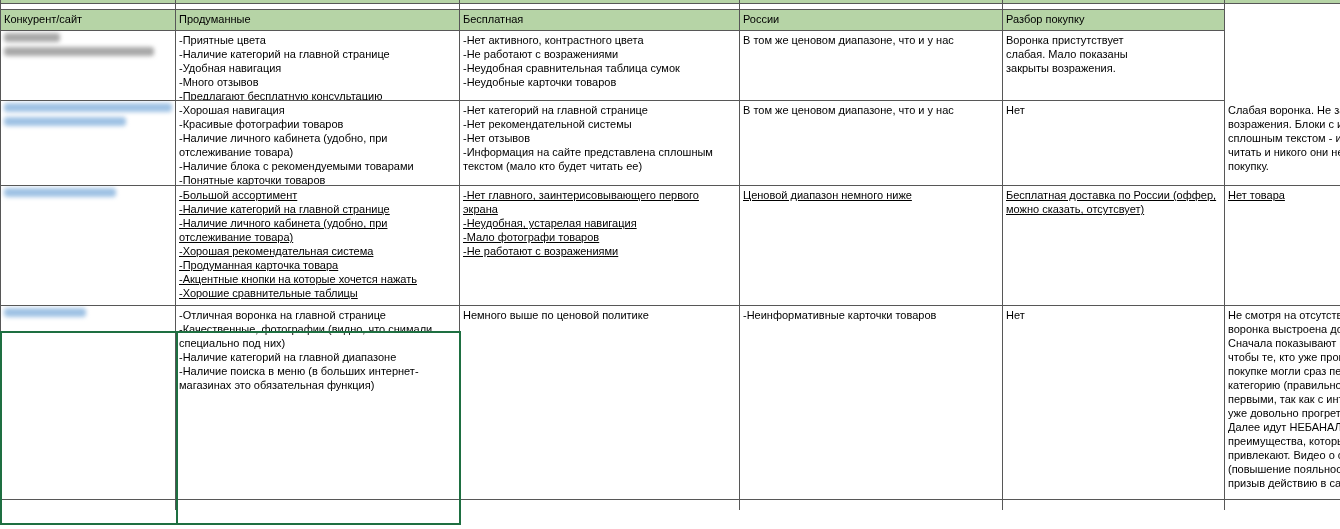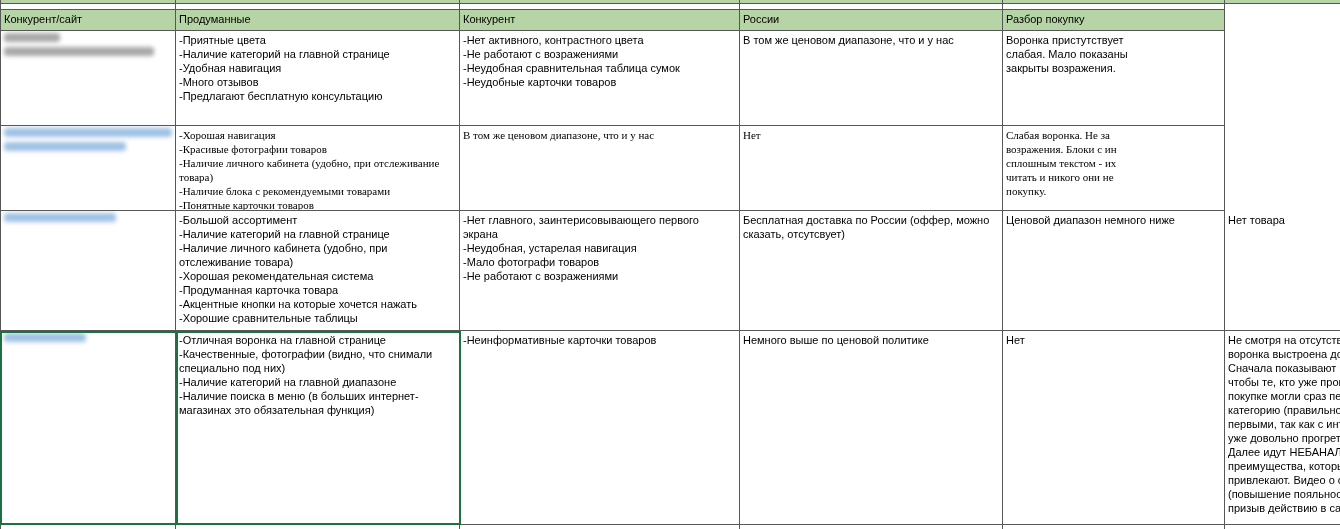--- a/index.html
+++ b/index.html
@@ -12,23 +12,23 @@
   .cell{
     box-sizing:border-box;
     border-right:1px solid #575757;border-bottom:1px solid #575757;
     display:flex;flex-direction:column;justify-content:flex-start;align-items:flex-start;
     padding:2px 3px;line-height:14px;overflow:hidden;position:relative;background:#fff;
   }
   .row .cell:first-child{border-left:1px solid #575757;}
   .row-sliver .cell{height:4px;background:#b6d4a6;padding:0;}
   .row-gap .cell{height:5px;border-bottom:none;padding:0;}
   .row-header .cell{height:22px;background:#b6d4a6;border-top:1px solid #575757;padding-bottom:3px;}
-  .r1 .cell{height:95px;}
-  .r2 .cell{height:85px;font-family:Liberation Serif, serif;}
-  .r3 .cell{height:120px;}
+  .r1 .cell{height:70px;}
+  .r2 .cell{height:85px;}
+  .r3 .cell{height:120px;text-decoration:underline;}
   .r4 .cell{height:194px;}
   .row-bottom .cell{height:10px;border-bottom:none;}
   .txt{white-space:pre-line;}
   .pad-b18{padding-bottom:18px;}
   
   .redacted-group{display:flex;flex-direction:column;gap:5px;}
   .redact{filter:blur(2px);border-radius:3px;height:9px;}
   .redact-gray{background:#a8a8a8;}
   .redact-blue{background:#9fc2e4;}
   .mb14{margin-bottom:14px;}
@@ -66,21 +66,21 @@
   </div>
 
   <div class="row row-header">
     <div class="cell">
         <span class="txt">Конкурент/сайт</span>
       </div>
     <div class="cell">
         <span class="txt">Продуманные</span>
       </div>
     <div class="cell">
-        <span class="txt">Конкурент</span>
+        <span class="txt">Бесплатная</span>
       </div>
     <div class="cell">
         <span class="txt">России</span>
       </div>
     <div class="cell">
         <span class="txt">Разбор покупку</span>
       </div>
   </div>
 
   <div class="row r1">
@@ -119,20 +119,26 @@
         <div class="redact redact-blue" style="width:168px"></div>
         <div class="redact redact-blue" style="width:122px"></div>
       </div>
     </div>
     <div class="cell">
         <span class="txt">-Хорошая навигация
 -Красивые фотографии товаров
 -Наличие личного кабинета (удобно, при отслеживание товара)
 -Наличие блока с рекомендуемыми товарами
 -Понятные карточки товаров</span>
+      </div>
+    <div class="cell">
+        <span class="txt">-Нет категорий на главной странице
+-Нет рекомендательной системы
+-Нет отзывов
+-Информация на сайте представлена сплошным текстом (мало кто будет читать ее)</span>
       </div>
     <div class="cell">
         <span class="txt">В том же ценовом диапазоне, что и у нас</span>
       </div>
     <div class="cell">
         <span class="txt">Нет</span>
       </div>
     <div class="cell">
         <span class="txt">Слабая воронка. Не за
 возражения. Блоки с ин
@@ -157,47 +163,47 @@
 -Акцентные кнопки на которые хочется нажать
 -Хорошие сравнительные таблицы</span>
       </div>
     <div class="cell">
         <span class="txt">-Нет главного, заинтерисовывающего первого экрана
 -Неудобная, устарелая навигация
 -Мало фотографи товаров
 -Не работают с возражениями</span>
       </div>
     <div class="cell">
+        <span class="txt">Ценовой диапазон немного ниже</span>
+      </div>
+    <div class="cell">
         <span class="txt">Бесплатная доставка по России (оффер, можно сказать, отсутсвует)</span>
-      </div>
-    <div class="cell">
-        <span class="txt">Ценовой диапазон немного ниже</span>
       </div>
     <div class="cell">
         <span class="txt">Нет товара</span>
       </div>
   </div>
 
   <div class="row r4">
     <div class="cell">
       <div class="redacted-group mb4">
         <div class="redact redact-blue" style="width:82px"></div>
       </div>
     </div>
     <div class="cell">
         <span class="txt">-Отличная воронка на главной странице
 -Качественные, фотографии (видно, что снимали специально под них)
 -Наличие категорий на главной диапазоне
 -Наличие поиска в меню (в больших интернет-магазинах это обязательная функция)</span>
       </div>
     <div class="cell">
+        <span class="txt">Немного выше по ценовой политике</span>
+      </div>
+    <div class="cell">
         <span class="txt">-Неинформативные карточки товаров</span>
-      </div>
-    <div class="cell">
-        <span class="txt">Немного выше по ценовой политике</span>
       </div>
     <div class="cell">
         <span class="txt">Нет</span>
       </div>
     <div class="cell">
         <span class="txt">Не смотря на отсутств
 воронка выстроена дов
 Сначала показывают к
 чтобы те, кто уже прогр
 покупке могли сраз пер

